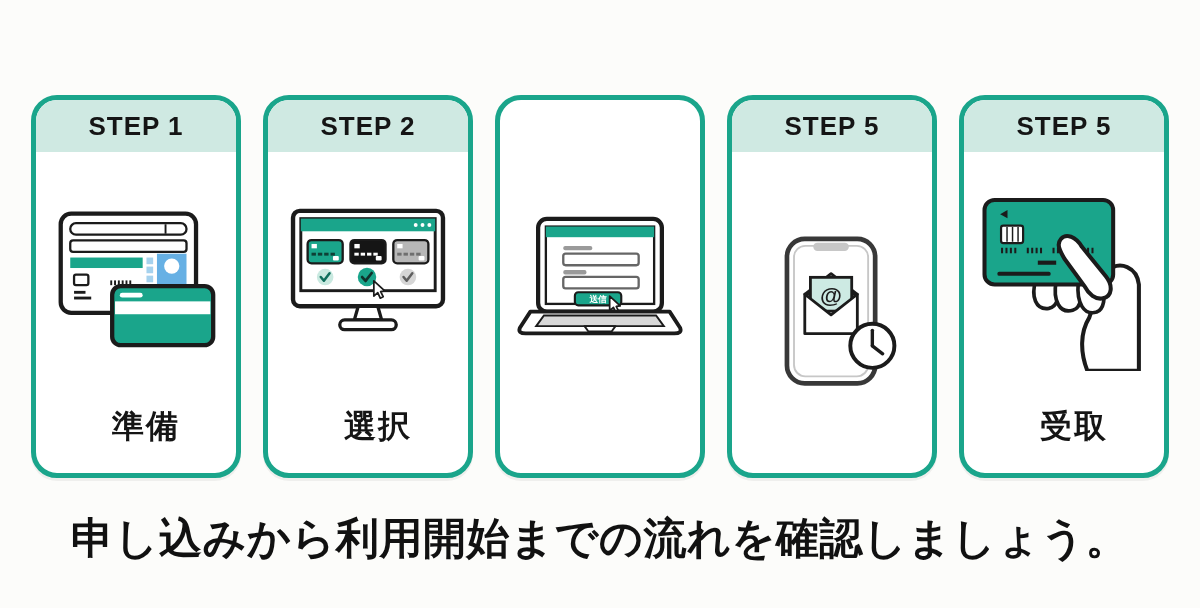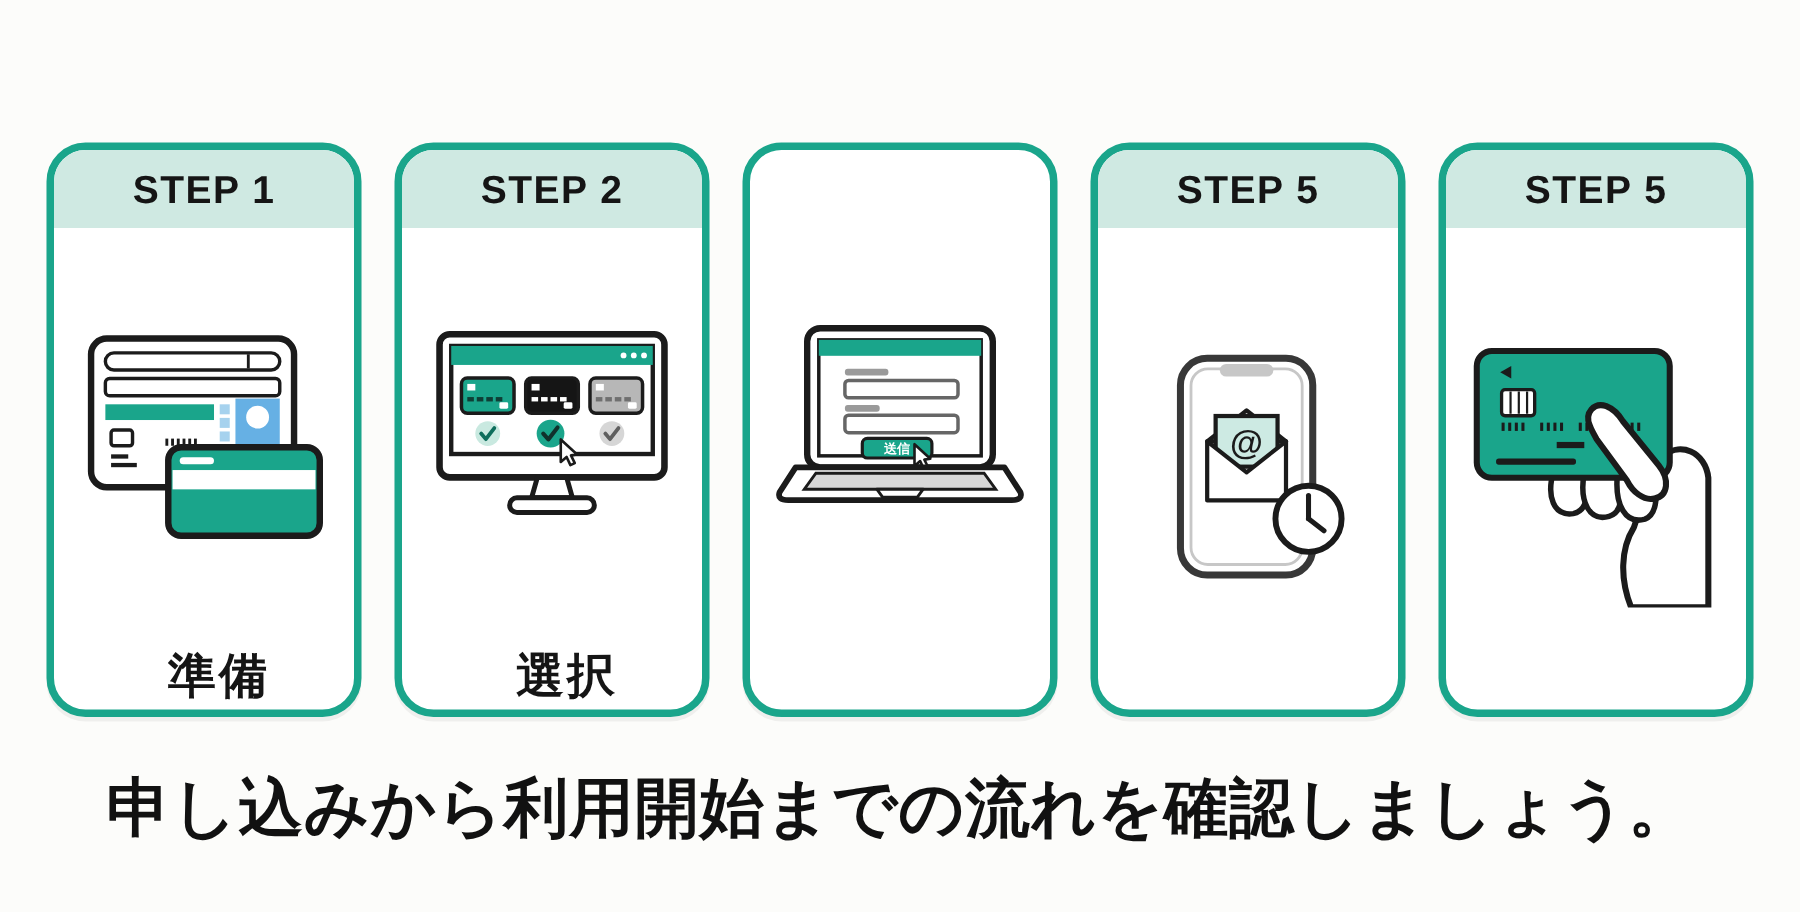--- a/index.html
+++ b/index.html
@@ -31,21 +31,21 @@
     font-size:26px;font-weight:800;letter-spacing:1px;color:#151515;
   }
   .step-illustration{
     flex:1;display:flex;align-items:center;justify-content:center;
     overflow:hidden;
   }
   .step-label{
     flex:0 0 auto;
     text-align:center;
     font-size:32px;font-weight:800;color:#151515;
-    letter-spacing:2px;margin-left:20px;
+    padding-bottom:24px;letter-spacing:2px;margin-left:20px;
   }
   .caption{
     position:absolute;left:0;top:510px;width:1200px;
     text-align:center;
     font-size:43px;font-weight:800;color:#111;
     letter-spacing:0.5px;
   }
   svg{display:block;}
 </style>
 </head>
@@ -259,17 +259,18 @@
               <rect x="122.4" y="66" width="2.2" height="6"></rect>
           </g>
           <rect x="64" y="80" width="20" height="4.5" fill="#1b1b1b"></rect>
           <rect x="20" y="92" width="58" height="4.5" rx="2" fill="#1b1b1b"></rect>
         </g>
         <g>
           <path d="M88,68 C84,59 91,51 100,54 C105,56 109,60 112,65 L138,97 C146,107 145,119 135,121 C127,123 119,116 115,108 L93,78 C91,74.5 89,71 88,68 Z" fill="#fff" stroke="#1b1b1b" stroke-width="4.4" stroke-linejoin="round"></path>
         </g>
       </svg>
     </div>
+    <div class="step-label">受取</div>
   </div>
 
 </div>
 
 <div class="caption">申し込みから利用開始までの流れを確認しましょう。</div>
 
 </body></html>

